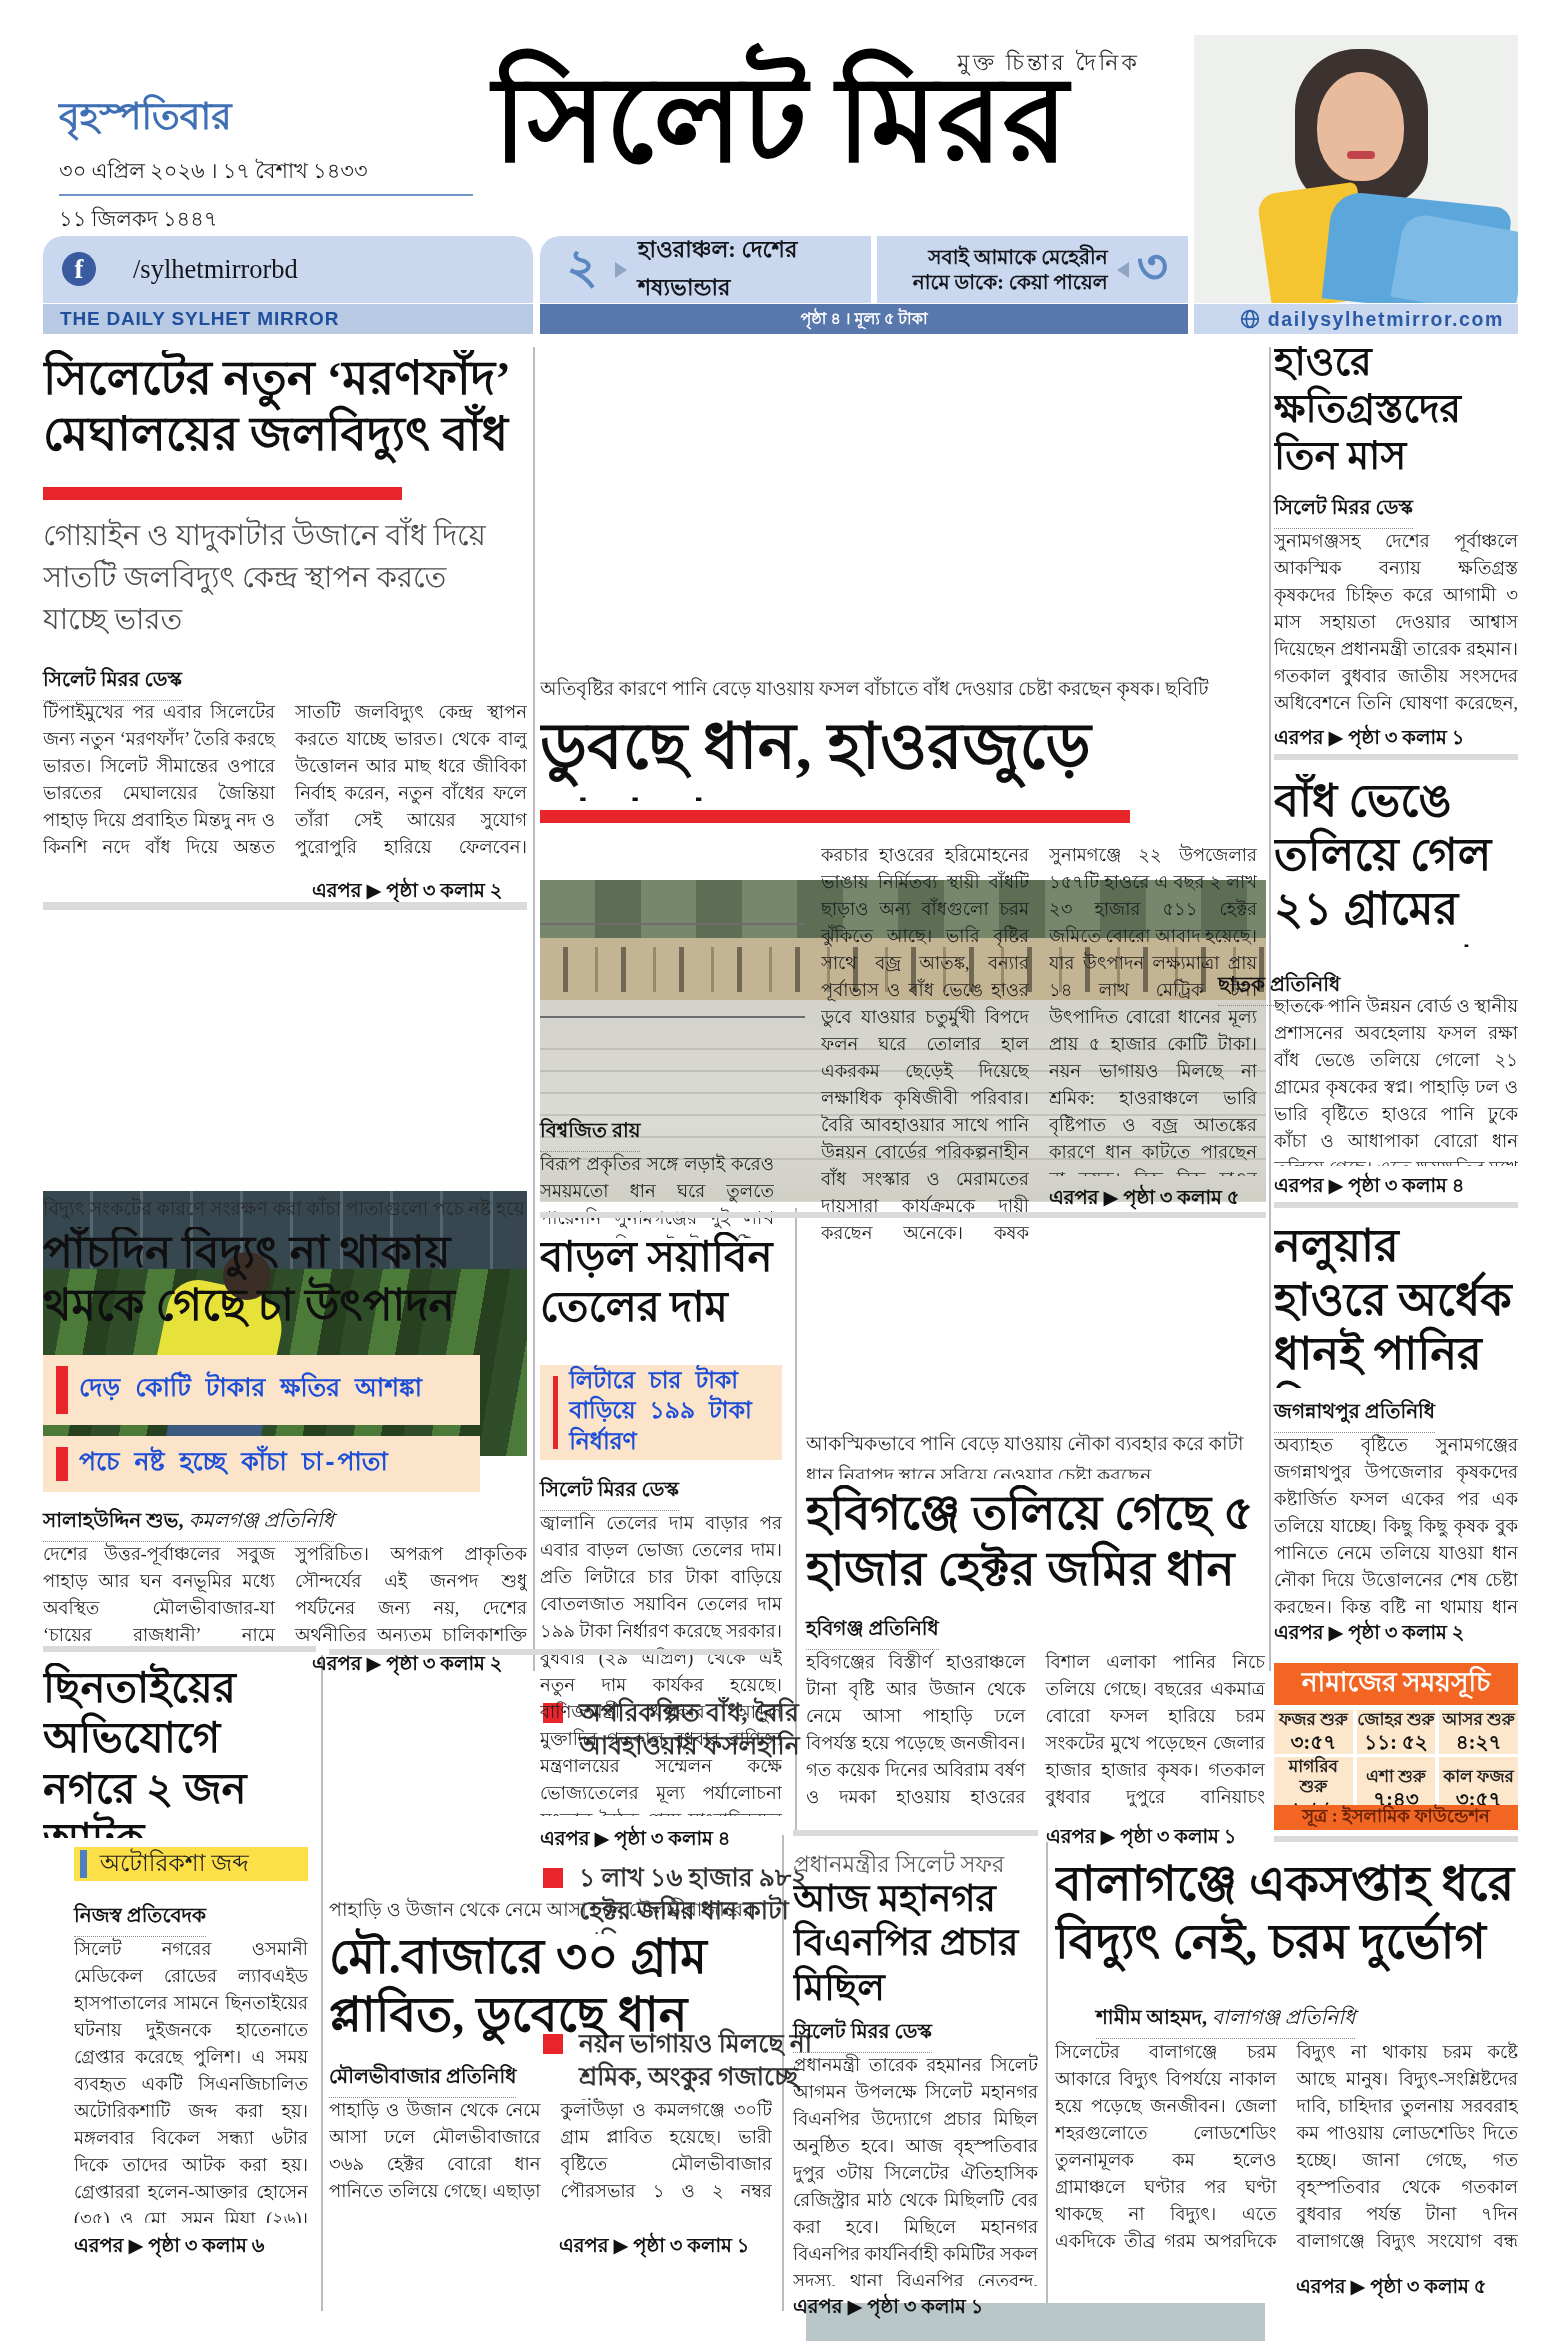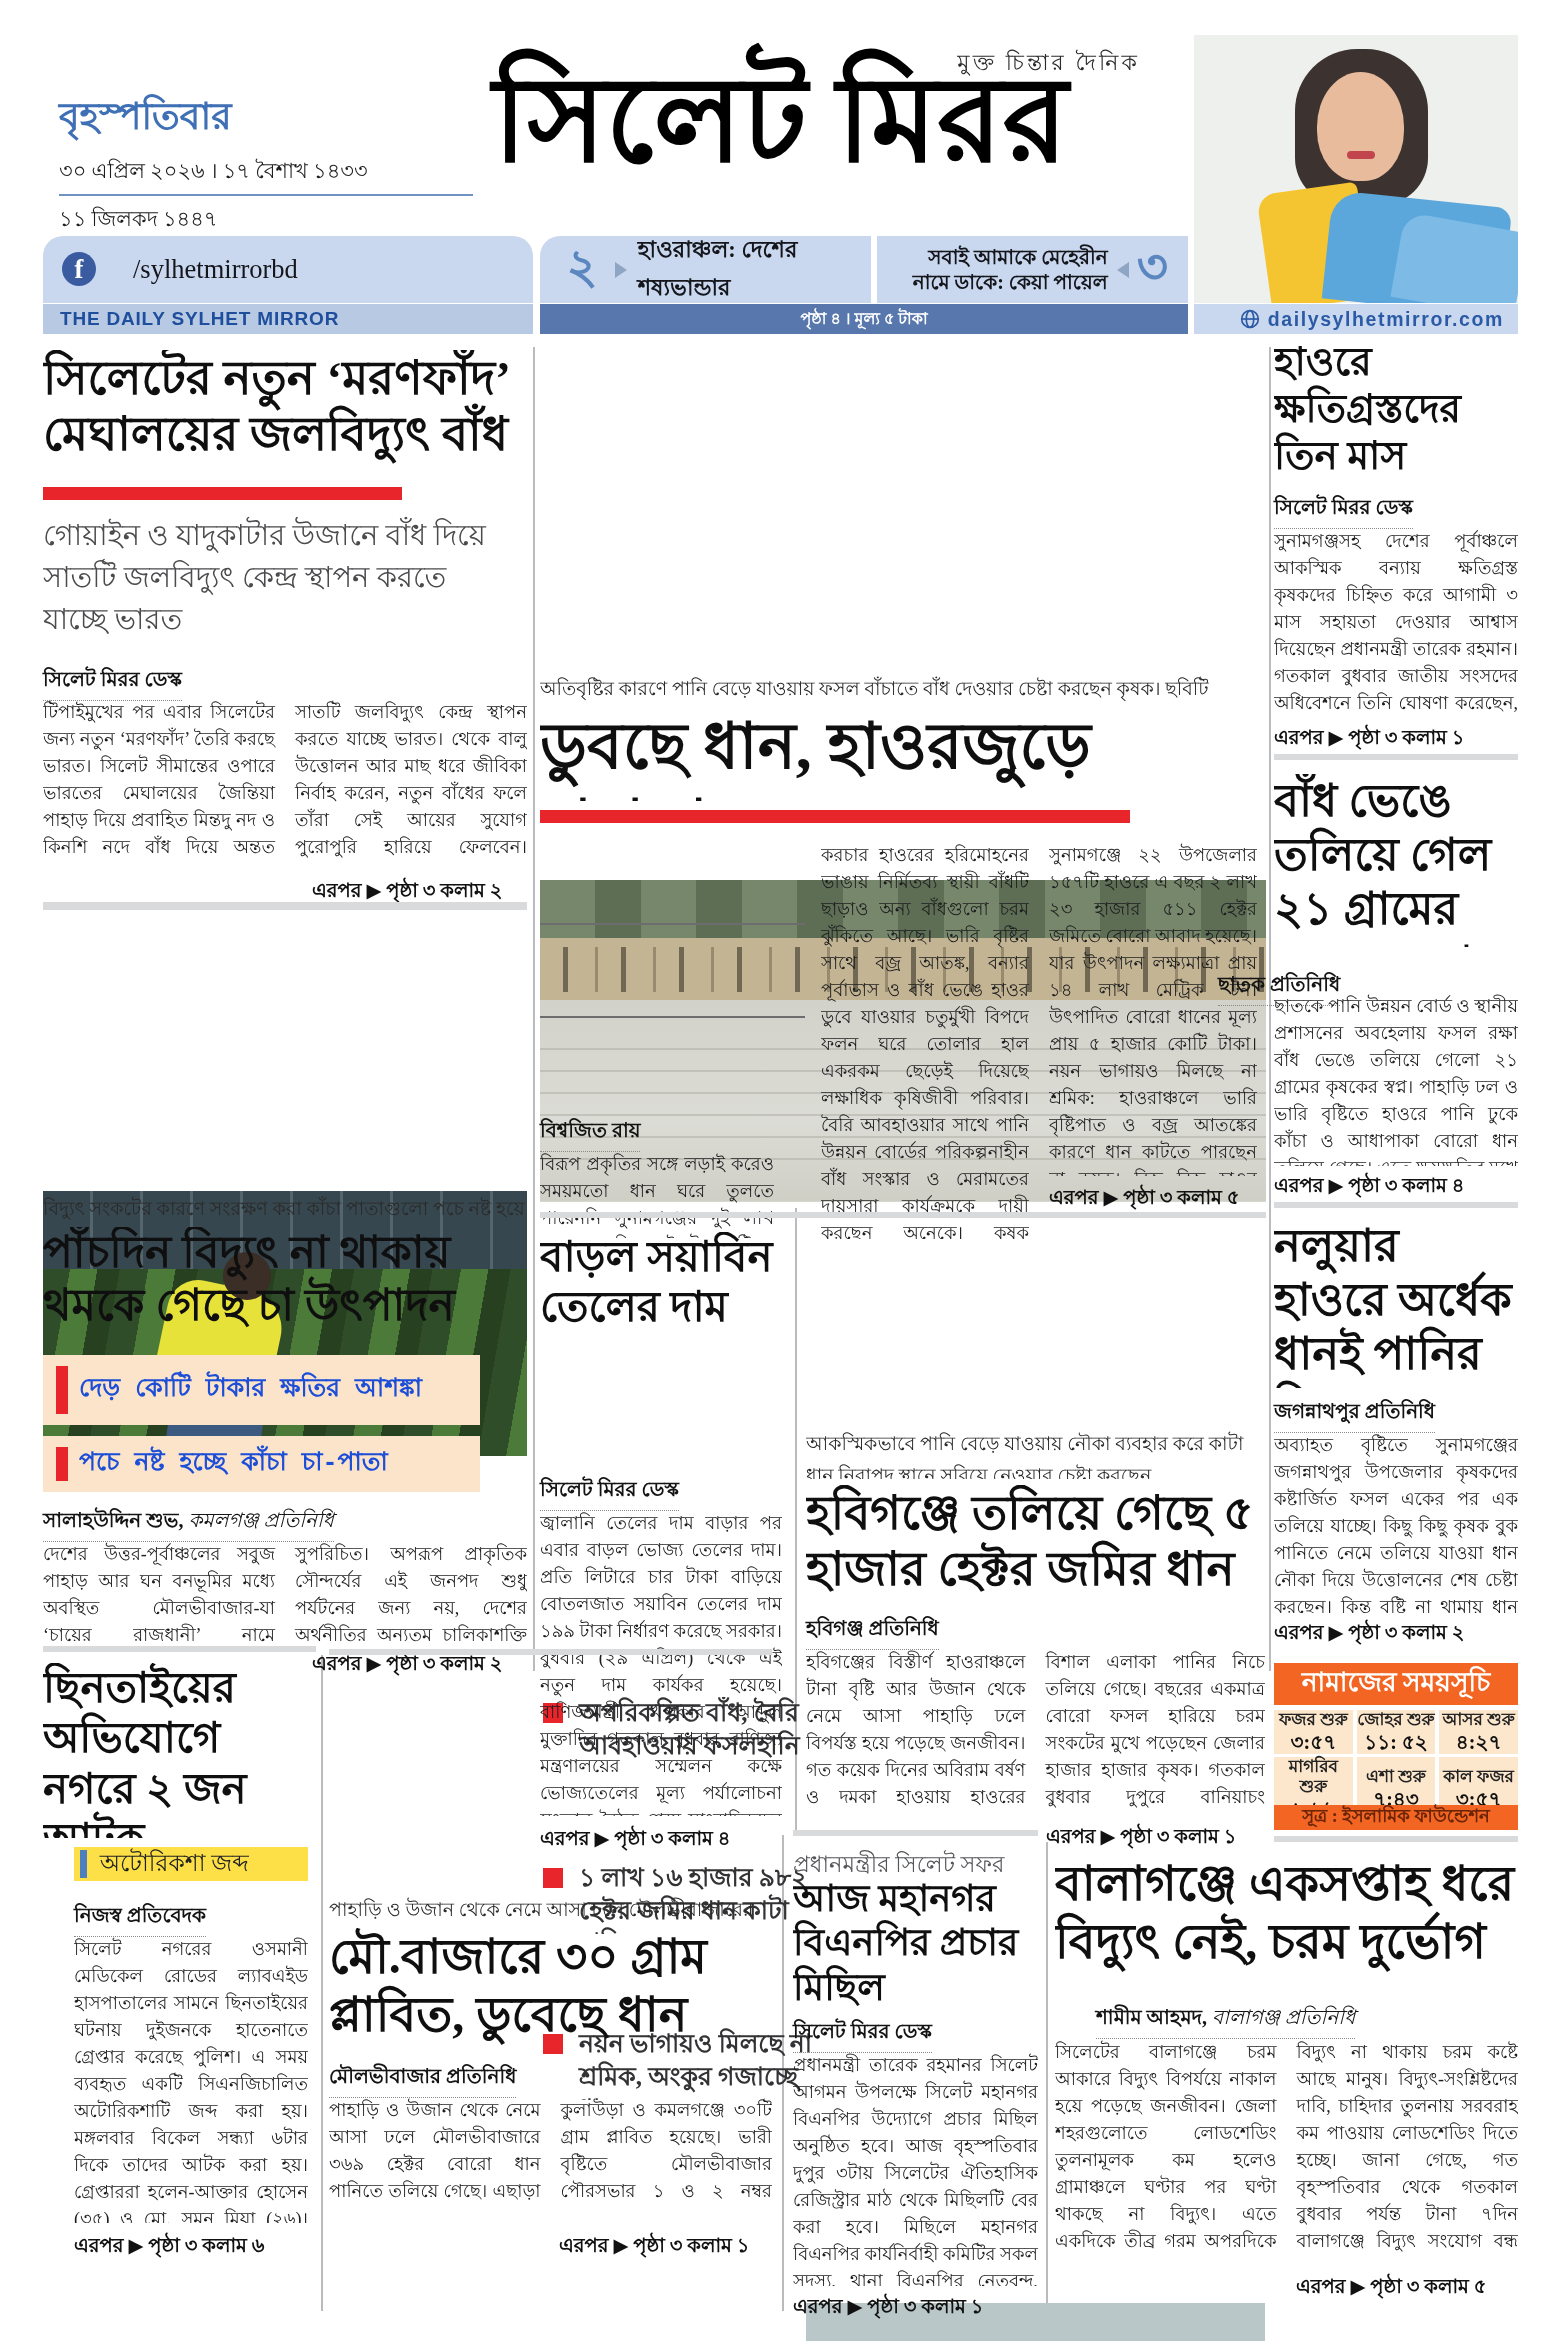--- a/index.html
+++ b/index.html
@@ -162,20 +162,24 @@
   </div>
   <div class="abs byline" style="left:540px;top:1115px;text-align:center;"><span class="dotted">বিশ্বজিত রায়</span></div>
   <div class="abs body-text" style="left:540px;top:1151px;width:234px;height:87px;">বিরূপ প্রকৃতির সঙ্গে লড়াই করেও সময়মতো ধান ঘরে তুলতে পারেননি সুনামগঞ্জের দুই লাখ কৃষকের অধিকাংশই। টানা বৃষ্টিতে হাওরে বাড়ছে পানি, তলিয়ে যাচ্ছে একের পর এক হাওরের ফসল।</div>
   <div class="abs body-text" style="left:821px;top:842px;width:208px;height:397px;">করচার হাওরের হরিমোহনের ভাঙায় নির্মিতব্য স্থায়ী বাঁধটি ছাড়াও অন্য বাঁধগুলো চরম ঝুঁকিতে আছে। ভারি বৃষ্টির সাথে বজ্র আতঙ্ক, বন্যার পূর্বাভাস ও বাঁধ ভেঙে হাওর ডুবে যাওয়ার চতুর্মুখী বিপদে ফলন ঘরে তোলার হাল একরকম ছেড়েই দিয়েছে লক্ষাধিক কৃষিজীবী পরিবার। বৈরি আবহাওয়ার সাথে পানি উন্নয়ন বোর্ডের পরিকল্পনাহীন বাঁধ সংস্কার ও মেরামতের দায়সারা কার্যক্রমকে দায়ী করছেন অনেকে। কৃষক সচেতন মহল ও সংশ্লিষ্টদের ভাষ্য অনুযায়ী, ভারি বৃষ্টিতে ফুলেফেঁপে ওঠা নদীর পানি বিপৎ-সীমা ছুঁইছুঁই করছে। পানির চাপে পানি উন্নয়ন বোর্ডের (পাউবো) মেরামতকৃত ৪২টি হাওরের ৫০টি প্রকল্পের অধিকাংশ বাঁধই উচ্চঝুঁকিতে আছে। ফাটল দেখা দিয়েছে অনেক বাঁধে। হাওরজুড়ে এবার বাঁধ ভেঙে সব তলানোর আতংক ছড়িয়ে পড়েছে। জলাবদ্ধতার পাশাপাশি হাওর অভ্যন্তরে আফর (বাঁধ) ভেঙে ইতিমধ্যে বিশ হাজার হেক্টরেরও বেশি জমি ক্ষতিগ্রস্ত হয়েছে। টানা বৃষ্টিতে কর্তনকৃত ধানে অংকুর</div>
   <div class="abs body-text" style="left:1049px;top:842px;width:208px;height:334px;">সুনামগঞ্জে ২২ উপজেলার ১৫৭টি হাওরে এ বছর ২ লাখ ২৩ হাজার ৫১১ হেক্টর জমিতে বোরো আবাদ হয়েছে। যার উৎপাদন লক্ষ্যমাত্রা প্রায় ১৪ লাখ মেট্রিক টন। উৎপাদিত বোরো ধানের মূল্য প্রায় ৫ হাজার কোটি টাকা। নয়ন ভাগায়ও মিলছে না শ্রমিক: হাওরাঞ্চলে ভারি বৃষ্টিপাত ও বজ্র আতঙ্কের কারণে ধান কাটতে পারছেন না কৃষক। কিছু কিছু হাওর এলাকায় বাড়তি টাকা দিয়ে ধান কাটতে পারলেও অনেক জায়গায় নয়ন ভাগায়ও (অর্ধেক মালিকের, অর্ধেক শ্রমিকের) মিলছে না শ্রমিক। পাকা ধান পানিতে তলিয়ে কিংবা কর্তনকৃত ধান শুকাতে না পারায় চোখের সামনেই নষ্ট হতে দেখছেন কৃষকেরা। দিরাই উপজেলার তাড়ল ইউনিয়নের</div>
   <div class="abs more" style="left:1049px;top:1183px;">এরপর ▶ পৃষ্ঠা ৩ কলাম ৫</div>
 
   <div class="abs divider" style="left:540px;top:1212px;width:726px;height:6.2px;"></div>
 
   <div class="abs hl" style="left:540px;top:1232px;width:248px;height:123px;font-size:42px;overflow:hidden;">বাড়ল সয়াবিন তেলের দাম</div>
+  <div class="abs peach-box" style="left:540px;top:1365px;width:242px;height:95px;">
+    <span class="rsq"></span>
+    <span class="btx" style="font-size:23.4px;">লিটারে চার টাকা বাড়িয়ে ১৯৯ টাকা নির্ধারণ</span>
+  </div>
   <div class="abs byline" style="left:540px;top:1474px;"><span class="dotted">সিলেট মিরর ডেস্ক</span></div>
   <div class="abs body-text" style="left:540px;top:1510px;width:242px;height:306px;">জ্বালানি তেলের দাম বাড়ার পর এবার বাড়ল ভোজ্য তেলের দাম। প্রতি লিটারে চার টাকা বাড়িয়ে বোতলজাত সয়াবিন তেলের দাম ১৯৯ টাকা নির্ধারণ করেছে সরকার। বুধবার (২৯ এপ্রিল) থেকে এই নতুন দাম কার্যকর হয়েছে। বাণিজ্যমন্ত্রী খন্দকার আব্দুল মুক্তাদির গতকাল বুধবার বাণিজ্য মন্ত্রণালয়ের সম্মেলন কক্ষে ভোজ্যতেলের মূল্য পর্যালোচনা সংক্রান্ত বৈঠক শেষে সাংবাদিকদের এ তথ্য জানান। মন্ত্রী বলেন, বিশ্ববাজারের পরিস্থিতি বিবেচনায় দেশে ভোজ্যতেলের মূল্য সমন্বয়ের সিদ্ধান্ত নিয়েছে সরকার। তবে বিশ্ববাজারে ভোজ্যতেলের দাম কমলে দেশের বাজারেও সমন্বয় করা হবে। বোতলজাত সয়াবিন তেলের নতুন দাম প্রতি লিটার ১৯৯ টাকা নির্ধারণ করা হয়েছে। আগে</div>
   <div class="abs more" style="left:540px;top:1824px;">এরপর ▶ পৃষ্ঠা ৩ কলাম ৪</div>
 
   <div class="abs photo" style="left:806px;top:1232px;width:459px;height:192px;background:#b9c7c9;">
     
     
     
     
     

